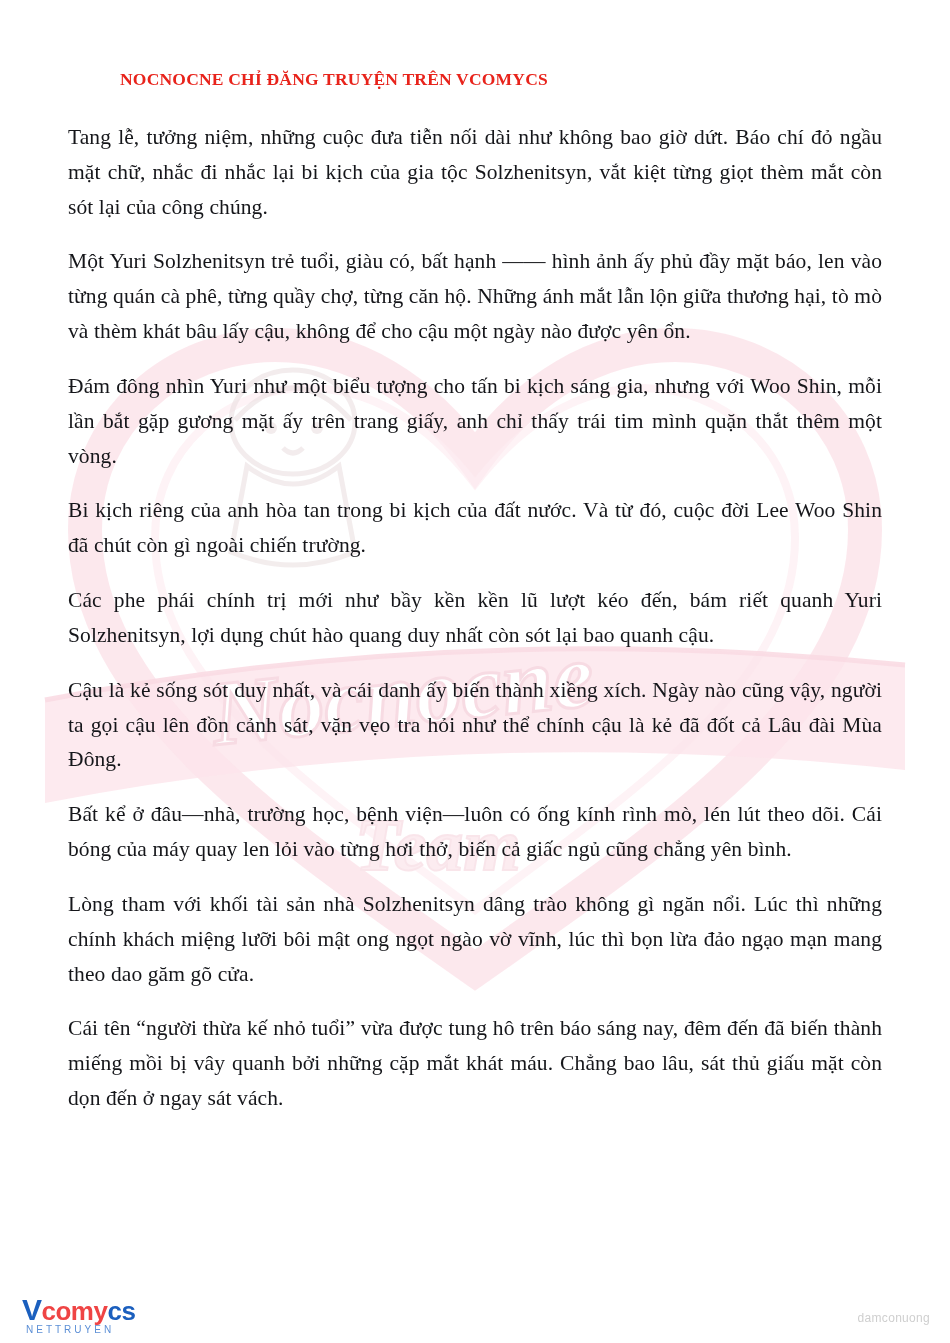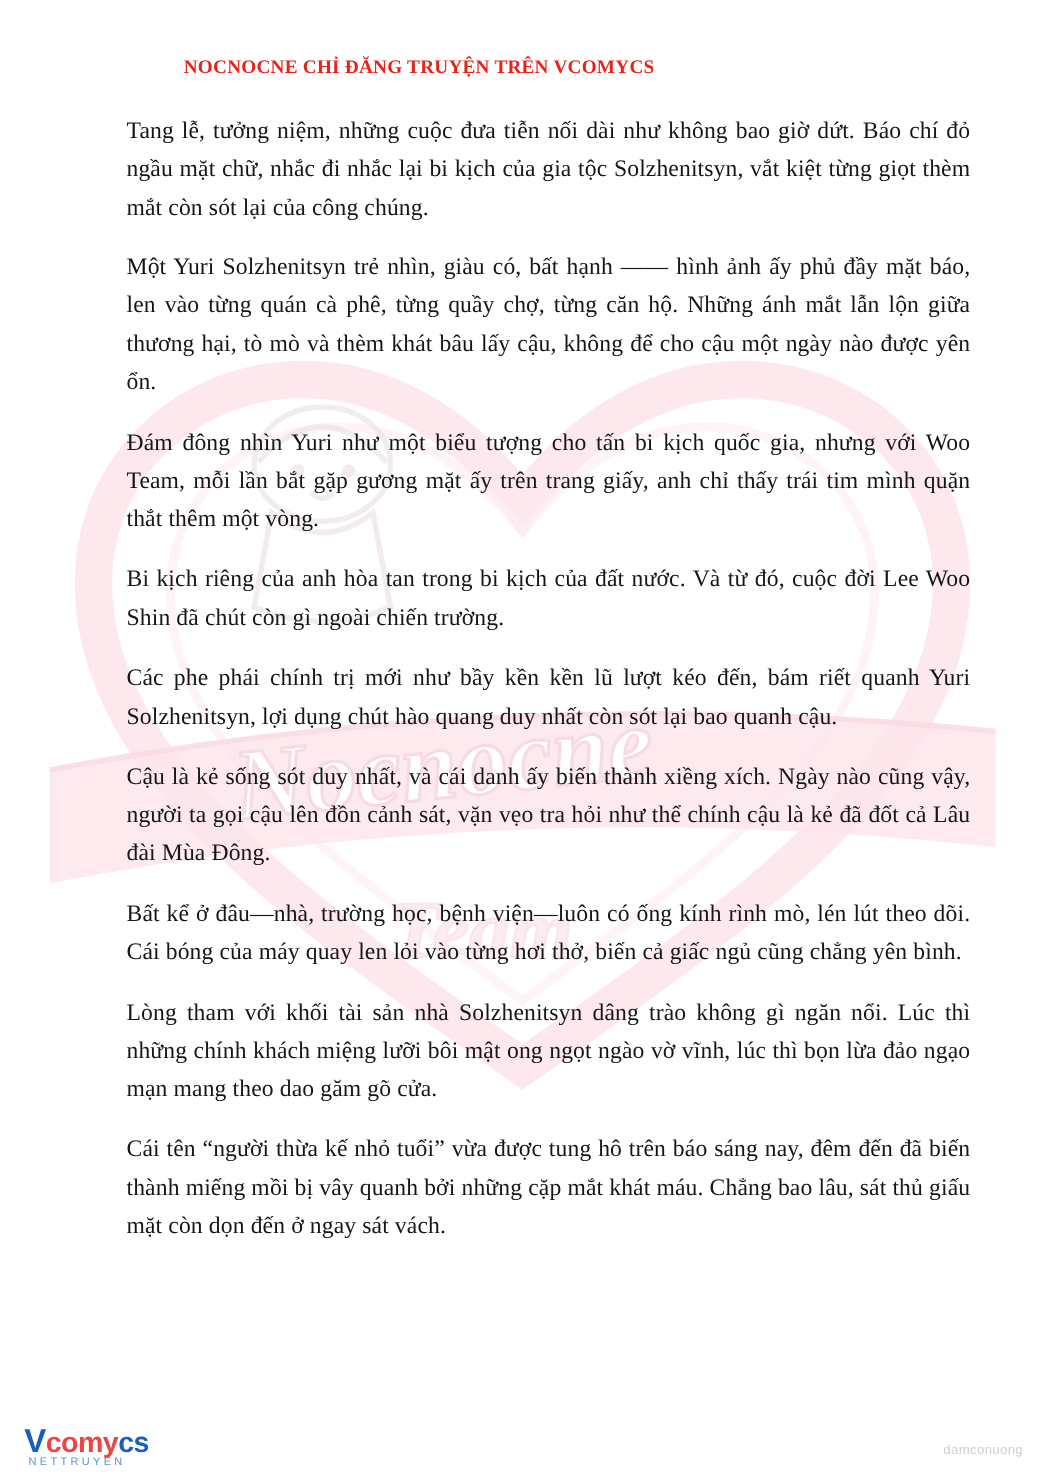--- a/index.html
+++ b/index.html
@@ -27,22 +27,21 @@
     pointer-events: none;
     z-index: 0;
     opacity: 0.30;
   }
   .wm-svg { width: 100%; height: 100%; display: block; }
 
   
   .content {
     position: relative;
     z-index: 2;
-    padding: 36px 68px 0 68px;
-    margin-left: 47px;
+    padding: 55px 68px 0 68px;
   }
   .doc-header {
     color: #e8231b;
     font-weight: bold;
     font-size: 17.5px;
     letter-spacing: .2px;
     text-align: left;
     margin: 14px 0 0 52px;
     font-family: "Liberation Serif", serif;
   }
@@ -145,22 +144,22 @@
       <text x="190" y="475" font-family="Liberation Serif, serif" font-size="92" font-style="italic" font-weight="bold" fill="#ffffff" stroke="#e88ba4" stroke-width="3" transform="rotate(-6 190 475)">Nocnocne</text>
       <text x="330" y="600" font-family="Liberation Serif, serif" font-size="74" font-style="italic" font-weight="bold" fill="#f8c3d1" stroke="#edaabd" stroke-width="2">Team</text>
     </svg>
   </div>
 
   <div class="content">
     <div class="doc-header">NOCNOCNE CHỈ ĐĂNG TRUYỆN TRÊN VCOMYCS</div>
 
     <div class="body-text">
       <p>Tang lễ, tưởng niệm, những cuộc đưa tiễn nối dài như không bao giờ dứt. Báo chí đỏ ngầu mặt chữ, nhắc đi nhắc lại bi kịch của gia tộc Solzhenitsyn, vắt kiệt từng giọt thèm mắt còn sót lại của công chúng.</p>
-      <p>Một Yuri Solzhenitsyn trẻ nhìn, giàu có, bất hạnh —— hình ảnh ấy phủ đầy mặt báo, len vào từng quán cà phê, từng quầy chợ, từng căn hộ. Những ánh mắt lẫn lộn giữa thương hại, tò mò và thèm khát bâu lấy cậu, không để cho cậu một ngày nào được yên ổn.</p>
-      <p>Đám đông nhìn Yuri như một biểu tượng cho tấn bi kịch quốc gia, nhưng với Woo Team, mỗi lần bắt gặp gương mặt ấy trên trang giấy, anh chỉ thấy trái tim mình quặn thắt thêm một vòng.</p>
+      <p>Một Yuri Solzhenitsyn trẻ tuổi, giàu có, bất hạnh —— hình ảnh ấy phủ đầy mặt báo, len vào từng quán cà phê, từng quầy chợ, từng căn hộ. Những ánh mắt lẫn lộn giữa thương hại, tò mò và thèm khát bâu lấy cậu, không để cho cậu một ngày nào được yên ổn.</p>
+      <p>Đám đông nhìn Yuri như một biểu tượng cho tấn bi kịch sáng gia, nhưng với Woo Shin, mỗi lần bắt gặp gương mặt ấy trên trang giấy, anh chỉ thấy trái tim mình quặn thắt thêm một vòng.</p>
       <p>Bi kịch riêng của anh hòa tan trong bi kịch của đất nước. Và từ đó, cuộc đời Lee Woo Shin đã chút còn gì ngoài chiến trường.</p>
       <p>Các phe phái chính trị mới như bầy kền kền lũ lượt kéo đến, bám riết quanh Yuri Solzhenitsyn, lợi dụng chút hào quang duy nhất còn sót lại bao quanh cậu.</p>
       <p>Cậu là kẻ sống sót duy nhất, và cái danh ấy biến thành xiềng xích. Ngày nào cũng vậy, người ta gọi cậu lên đồn cảnh sát, vặn vẹo tra hỏi như thể chính cậu là kẻ đã đốt cả Lâu đài Mùa Đông.</p>
       <p>Bất kể ở đâu—nhà, trường học, bệnh viện—luôn có ống kính rình mò, lén lút theo dõi. Cái bóng của máy quay len lỏi vào từng hơi thở, biến cả giấc ngủ cũng chẳng yên bình.</p>
       <p>Lòng tham với khối tài sản nhà Solzhenitsyn dâng trào không gì ngăn nổi. Lúc thì những chính khách miệng lưỡi bôi mật ong ngọt ngào vờ vĩnh, lúc thì bọn lừa đảo ngạo mạn mang theo dao găm gõ cửa.</p>
       <p>Cái tên “người thừa kế nhỏ tuổi” vừa được tung hô trên báo sáng nay, đêm đến đã biến thành miếng mồi bị vây quanh bởi những cặp mắt khát máu. Chẳng bao lâu, sát thủ giấu mặt còn dọn đến ở ngay sát vách.</p>
     </div>
   </div>
 
   <div class="footer">

